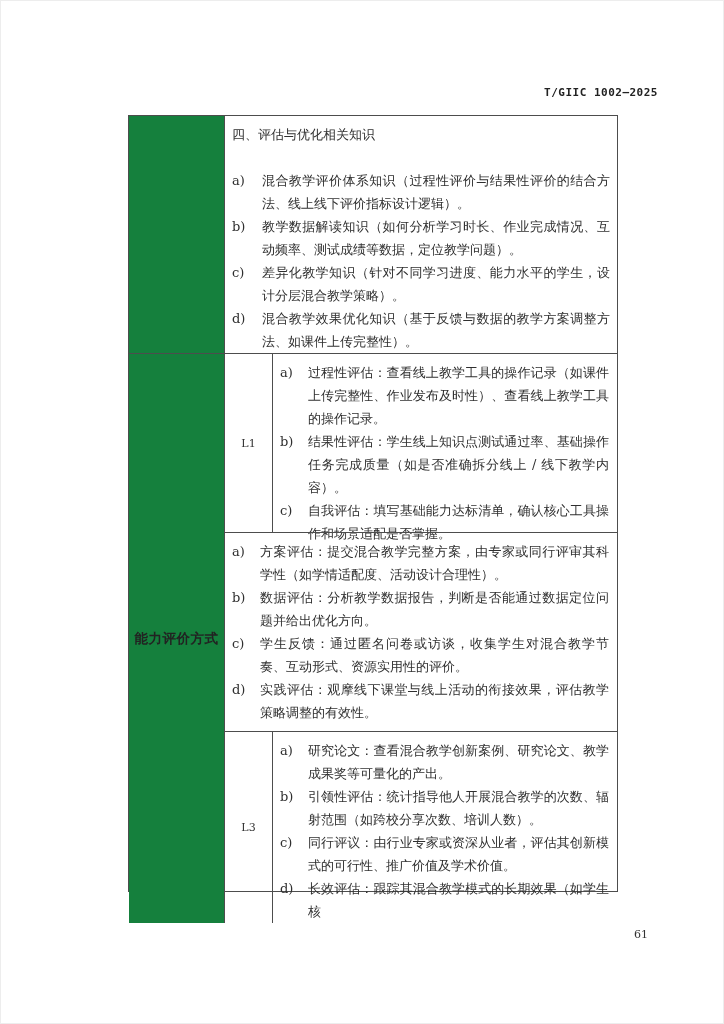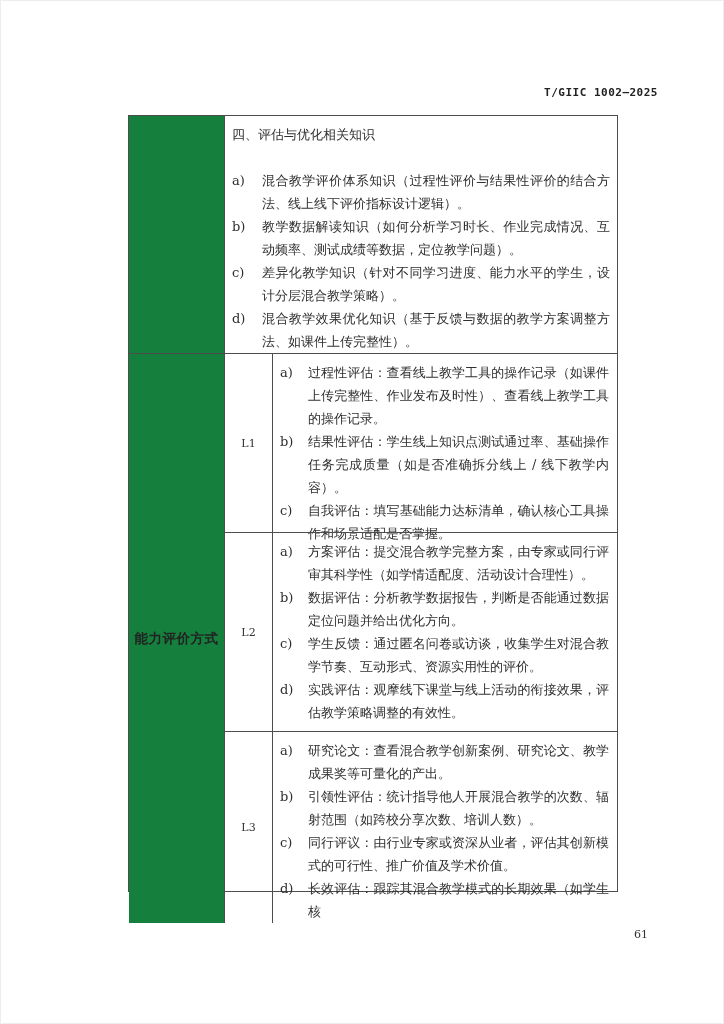--- a/index.html
+++ b/index.html
@@ -111,21 +111,20 @@
             <span class="txt">结果性评估：学生线上知识点测试通过率、基础操作任务完成质量（如是否准确拆分线上 / 线下教学内容）。</span>
           </div>
           <div class="item">
             <span class="marker">c)</span>
             <span class="txt">自我评估：填写基础能力达标清单，确认核心工具操作和场景适配是否掌握。</span>
           </div>
         </div>
       </div>
 
       <div class="level-row lvl-l2">
-        <div class="level-label">L2</div>
         <div class="level-content">
           <div class="item">
             <span class="marker">a)</span>
             <span class="txt">方案评估：提交混合教学完整方案，由专家或同行评审其科学性（如学情适配度、活动设计合理性）。</span>
           </div>
           <div class="item">
             <span class="marker">b)</span>
             <span class="txt">数据评估：分析教学数据报告，判断是否能通过数据定位问题并给出优化方向。</span>
           </div>
           <div class="item">

